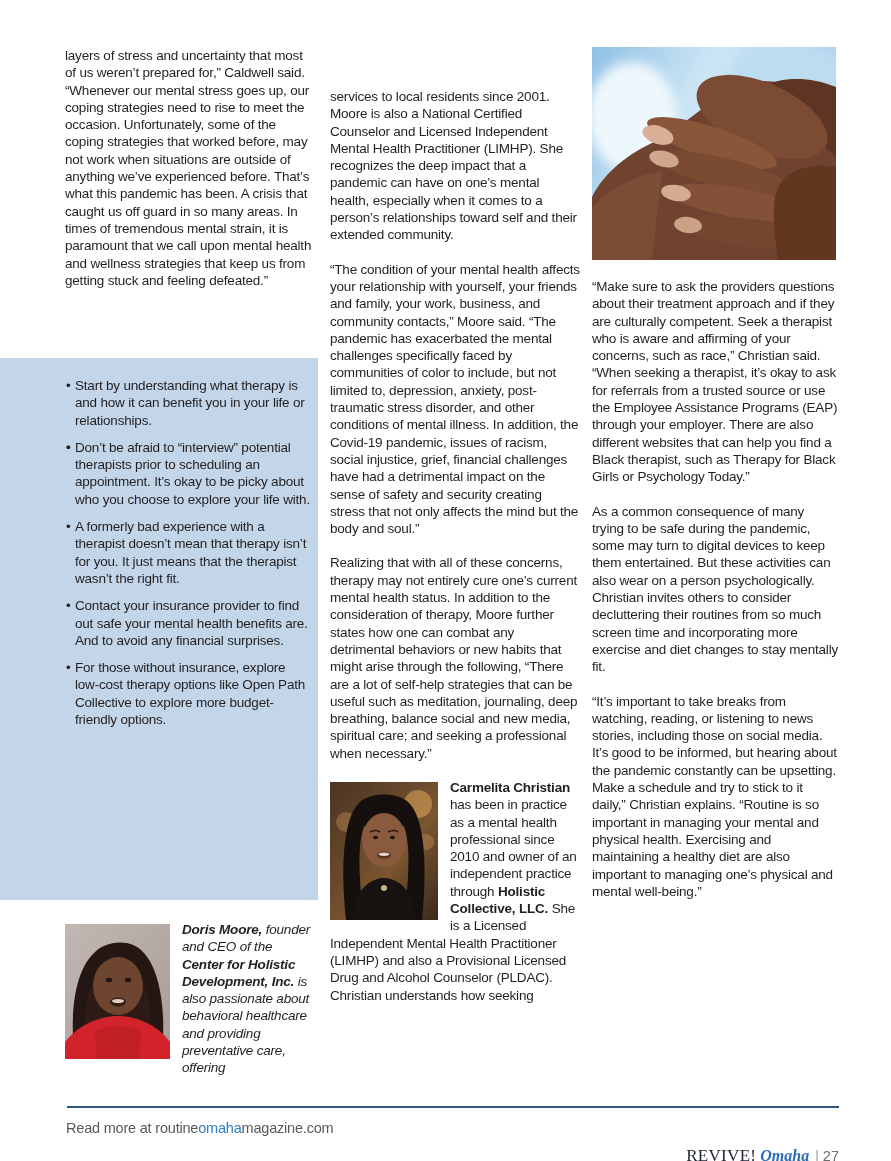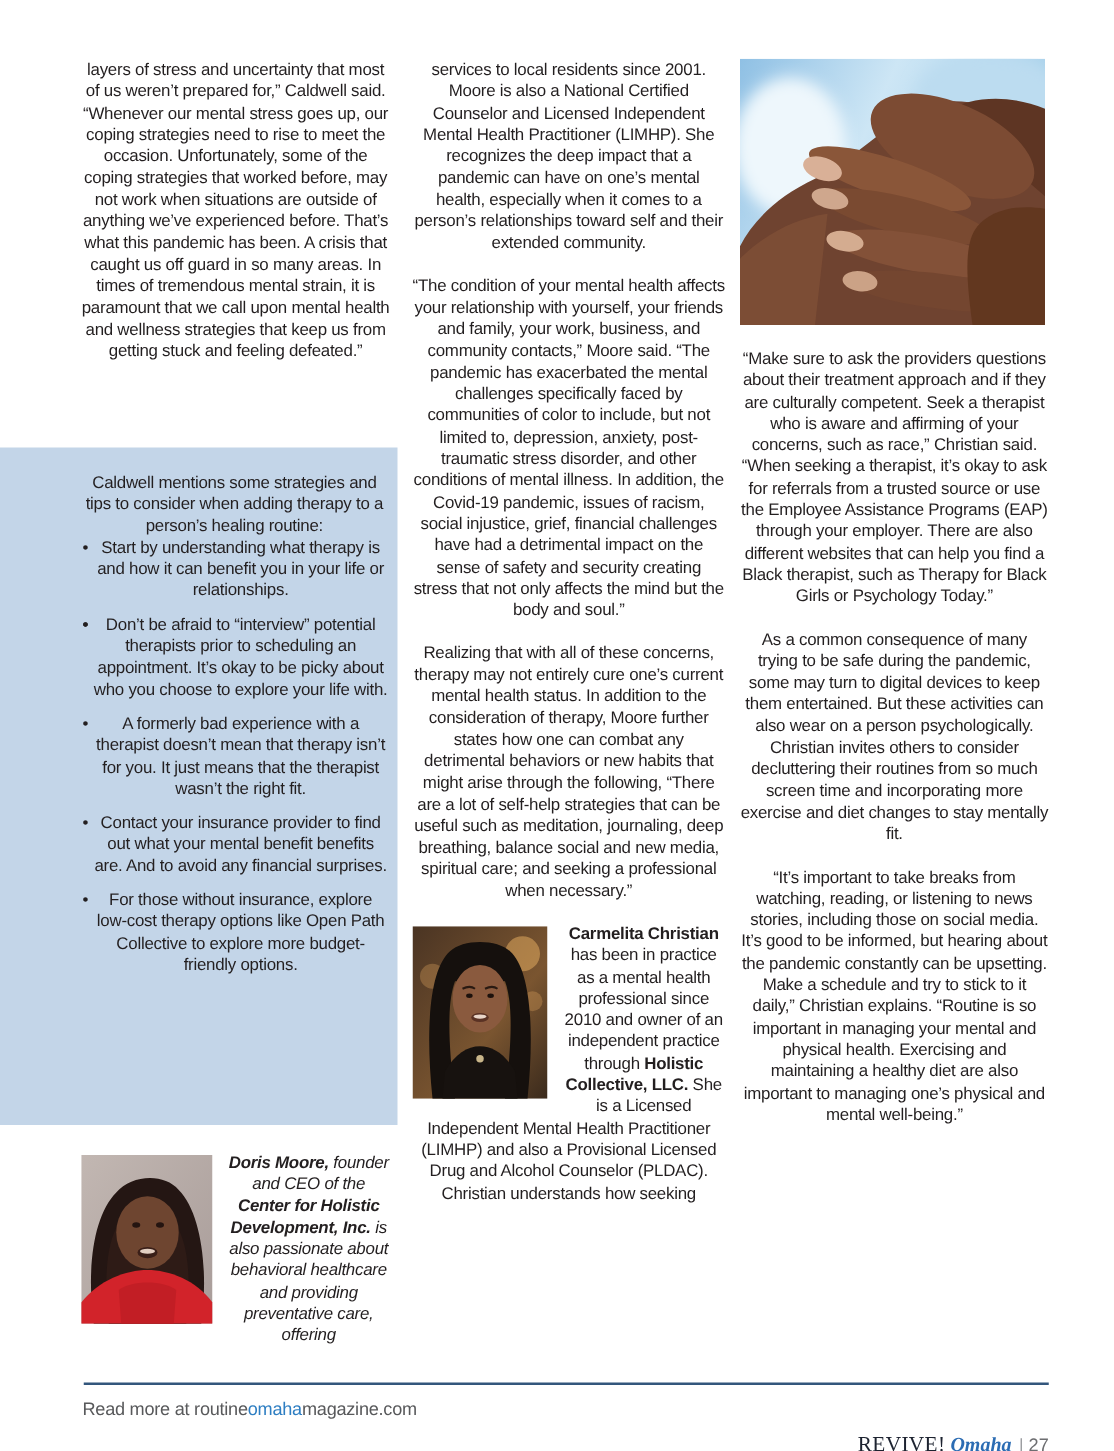--- a/index.html
+++ b/index.html
@@ -1,24 +1,24 @@
 <!DOCTYPE html>
 <html><head>
 <meta charset="utf-8">
 <style>
   * { margin:0; padding:0; box-sizing:border-box; }
   html,body { background:#ffffff; }
   .page {
     position:relative; width:891px; height:1161px; background:#ffffff;
-    font-family:"Liberation Sans", sans-serif; color:#231f20; overflow:hidden;text-align:center;
+    font-family:"Liberation Sans", sans-serif; color:#231f20; overflow:hidden;
   }
   .col { position:absolute; top:47px; font-size:13.5px; line-height:17.3px; letter-spacing:-0.2px; }
   .col p { margin-bottom:17px; }
   .col1 { left:65px; width:247px; }
-  .col2 { left:330px; width:250px; }
+  .col2 { left:330px; width:250px;margin-top:41px; }
   .col3 { left:592px; width:247px; }
 
   
   .sidebar-box {
     position:absolute; left:0; top:358px; width:318px; height:542px;
     background:#c3d5e8; padding:19px 8px 0 65px;
     font-size:13.5px; line-height:17.3px; letter-spacing:-0.2px;
   }
   .sidebar-box .intro { margin-bottom:0; }
   .bullet { position:relative; padding-left:10px; margin-top:10px; }
@@ -48,39 +48,38 @@
 </head>
 <body>
 
 <div class="page">
 
   <section class="col col1">
     <p>layers of stress and uncertainty that most of us weren’t prepared for,” Caldwell said. “Whenever our mental stress goes up, our coping strategies need to rise to meet the occasion. Unfortunately, some of the coping strategies that worked before, may not work when situations are outside of anything we’ve experienced before. That’s what this pandemic has been. A crisis that caught us off guard in so many areas. In times of tremendous mental strain, it is paramount that we call upon mental health and wellness strategies that keep us from getting stuck and feeling defeated.”</p>
   </section>
 
   <aside class="sidebar-box">
-    <p class="intro">Caldwell mentions some strategies and tips to consider when adding therapy to a person’s healing routine:</p>
     <div class="bullet">
       <span class="dot">•</span>
       <span>Start by understanding what therapy is and how it can benefit you in your life or relationships.</span>
     </div>
     <div class="bullet">
       <span class="dot">•</span>
     </div>
     <div class="bullet">
       <span class="dot">•</span>
       <span>Don’t be afraid to “interview” potential therapists prior to scheduling an appointment. It’s okay to be picky about who you choose to explore your life with.</span>
     </div>
     <div class="bullet">
       <span class="dot">•</span>
       <span>A formerly bad experience with a therapist doesn’t mean that therapy isn’t for you. It just means that the therapist wasn’t the right fit.</span>
     </div>
     <div class="bullet">
       <span class="dot">•</span>
-      <span>Contact your insurance provider to find out what your mental benefit benefits are. And to avoid any financial surprises.</span>
+      <span>Contact your insurance provider to find out safe your mental health benefits are. And to avoid any financial surprises.</span>
     </div>
     <div class="bullet">
       <span class="dot">•</span>
       <span>For those without insurance, explore low-cost therapy options like Open Path Collective to explore more budget-friendly options.</span>
     </div>
   </aside>
 
   <section class="bio doris-bio">
     <svg class="photo" width="105" height="135" viewBox="0 0 105 135">
       <defs>

